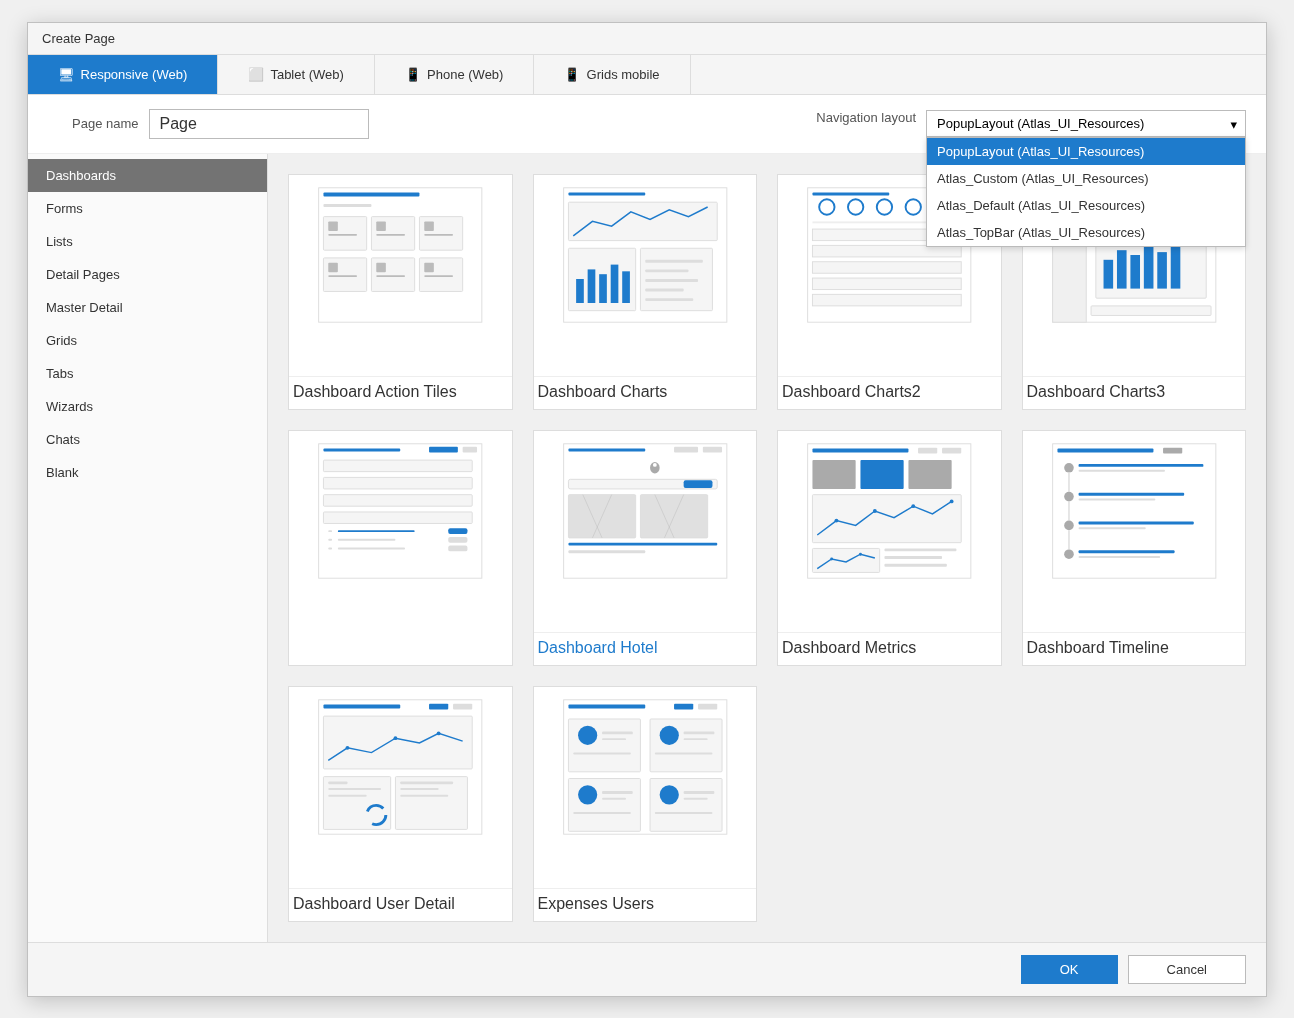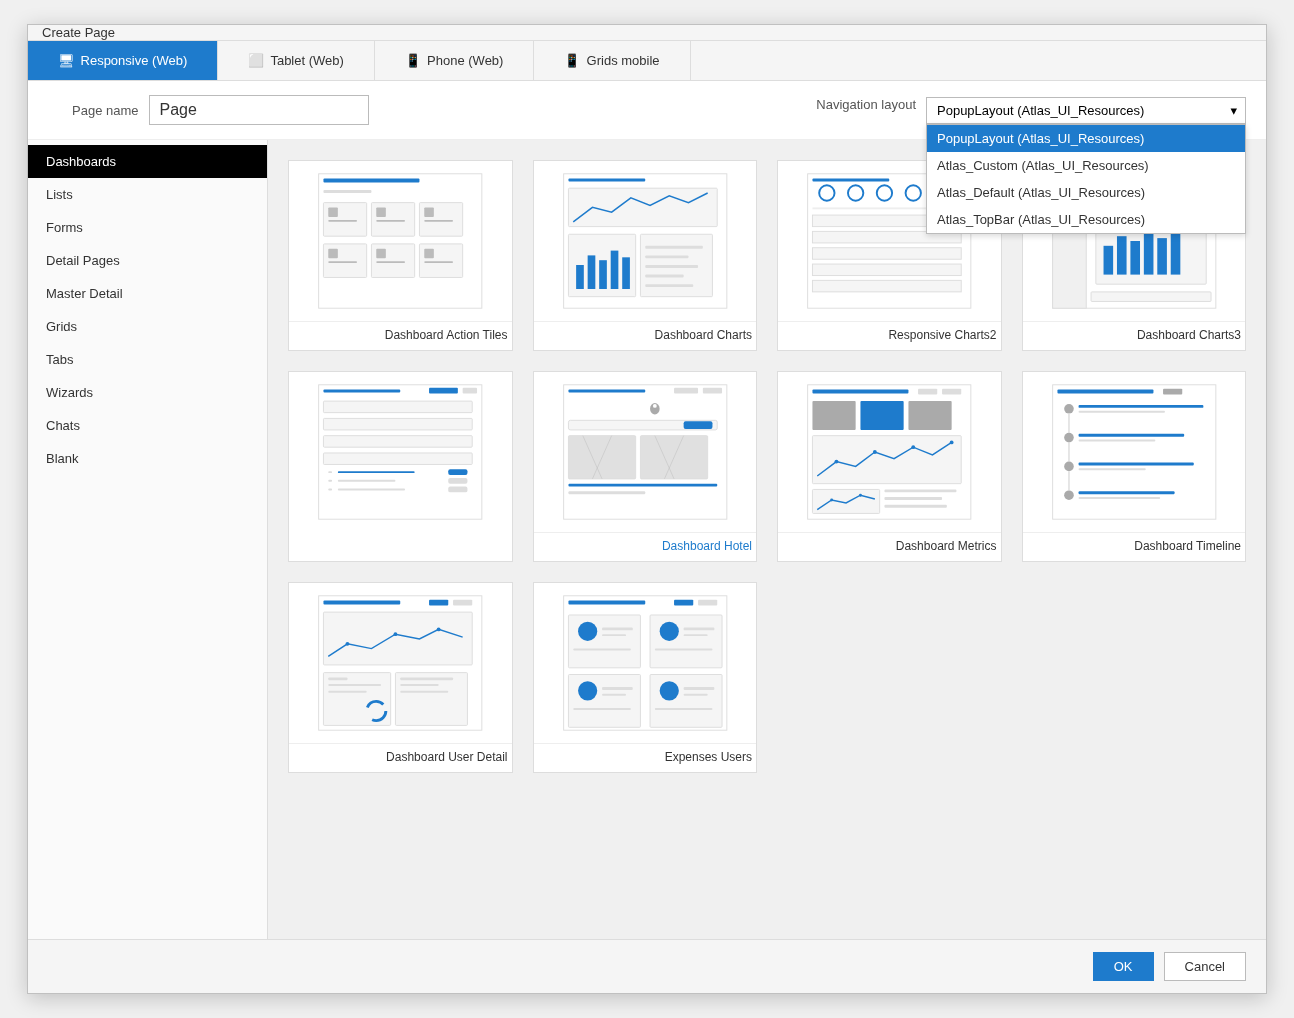--- a/index.html
+++ b/index.html
@@ -1,42 +1,42 @@
 <!DOCTYPE html>
 <html><head>
   <meta charset="utf-8">
   <style>
     * { box-sizing: border-box; margin: 0; padding: 0; font-family: 'Segoe UI', Arial, sans-serif; font-size: 13px; }
     body { background: #f0f0f0; display: flex; justify-content: center; align-items: center; min-height: 100vh; }
     .dialog { background: #fff; width: 1240px; min-height: 970px; border: 1px solid #c0c0c0; box-shadow: 0 4px 20px rgba(0,0,0,0.2); display: flex; flex-direction: column; }
-    .dialog-title { background: #f5f5f5; border-bottom: 1px solid #ddd; padding: 0 14px; font-size: 13px; color: #333; }
+    .dialog-title { background: #f5f5f5; border-bottom: 1px solid #ddd; padding: 8px 14px; font-size: 13px; color: #333; }
     .tabs-row { display: flex; border-bottom: 1px solid #ddd; background: #f5f5f5; }
     .tab { padding: 12px 30px; cursor: pointer; border-right: 1px solid #ddd; color: #333; font-size: 13px; display: flex; align-items: center; gap: 6px; }
     .tab.active { background: #1e7bcc; color: #fff; }
     .form-row { display: flex; align-items: center; padding: 14px 20px; border-bottom: 1px solid #eee; gap: 40px; }
     .form-group { display: flex; align-items: center; gap: 10px; margin-left: 24px; }
     .form-label { color: #555; font-size: 13px; }
     .form-input { border: 1px solid #bbb; padding: 5px 10px; width: 220px; font-size: 16px; color: #333; }
     .nav-layout-group { display: flex; align-items: flex-start; gap: 10px; margin-left: auto; }
     .dropdown-wrapper { position: relative; }
     .dropdown-menu { position: absolute; top: 100%; left: 0; width: 320px; background: #fff; border: 1px solid #bbb; z-index: 100; box-shadow: 0 2px 6px rgba(0,0,0,0.15); }
     .dropdown-item { padding: 6px 10px; cursor: pointer; font-size: 13px; color: #333; }
     .dropdown-item.selected { background: #1e7bcc; color: #fff; }
     .main-content { display: flex; flex: 1; }
     .sidebar { width: 240px; border-right: 1px solid #ddd; background: #fafafa; padding-top: 5px; }
     .sidebar-item { padding: 9px 18px; cursor: pointer; font-size: 13px; color: #333; }
-    .sidebar-item.active { background: #000000; color: #fff; }
+    .sidebar-item.active { background: #737373; color: #fff; }
     .content-area { flex: 1; padding: 20px; background: #f0f0f0; overflow-y: auto; }
     .templates-grid { display: grid; grid-template-columns: repeat(4, 1fr); gap: 20px; }
     .template-card { background: #fff; border: 1px solid #ddd; cursor: pointer; display: flex; flex-direction: column; }
     .template-preview { width: 100%; height: 160px; padding: 8px; display: flex; align-items: center; justify-content: center; overflow: hidden; }
-    .template-label { text-align: right; padding: 6px 4px 8px; font-size: 12px; color: #333; border-top: 1px solid #eee; }
+    .template-label { text-align: left; padding: 6px 4px 8px; font-size: 16px; color: #333; border-top: 1px solid #eee; margin-top: 41px; }
     .template-label.blue { color: #1e7bcc; }
     .dialog-footer { border-top: 1px solid #ddd; padding: 12px 20px; display: flex; justify-content: flex-end; gap: 10px; background: #f5f5f5; }
-    .btn { padding: 6px 20px; font-size: 13px; cursor: pointer; border: 1px solid #bbb; background: #fff; color: #333; }
+    .btn { padding: 6px 38px; font-size: 13px; cursor: pointer; border: 1px solid #bbb; background: #fff; color: #333; }
     .btn-primary { background: #1e7bcc; color: #fff; border-color: #1e7bcc; }
 
     
     .preview-svg { width: 100%; height: 100%; }
   </style>
 </head>
 <body>
 
 <div class="dialog">
 
@@ -81,22 +81,22 @@
           <div class="dropdown-item">Atlas_TopBar (Atlas_UI_Resources)</div>
         </div>
       </div>
     </div>
   </div>
 
   <div class="main-content">
 
     <div class="sidebar">
       <div class="sidebar-item active">Dashboards</div>
+      <div class="sidebar-item">Forms</div>
       <div class="sidebar-item">Lists</div>
-      <div class="sidebar-item">Forms</div>
       <div class="sidebar-item">Detail Pages</div>
       <div class="sidebar-item">Master Detail</div>
       <div class="sidebar-item">Grids</div>
       <div class="sidebar-item">Tabs</div>
       <div class="sidebar-item">Wizards</div>
       <div class="sidebar-item">Chats</div>
       <div class="sidebar-item">Blank</div>
     </div>
 
     <div class="content-area">
@@ -169,21 +169,21 @@
               <circle cx="115" cy="25" r="8" fill="none" stroke="#1e7bcc" stroke-width="2"></circle>
               <circle cx="145" cy="25" r="8" fill="none" stroke="#1e7bcc" stroke-width="2"></circle>
               <rect x="10" y="40" width="155" height="2" fill="#eee"></rect>
               <rect x="10" y="48" width="155" height="12" fill="#f5f5f5" stroke="#ddd"></rect>
               <rect x="10" y="65" width="155" height="12" fill="#f5f5f5" stroke="#ddd"></rect>
               <rect x="10" y="82" width="155" height="12" fill="#f5f5f5" stroke="#ddd"></rect>
               <rect x="10" y="99" width="155" height="12" fill="#f5f5f5" stroke="#ddd"></rect>
               <rect x="10" y="116" width="155" height="12" fill="#f5f5f5" stroke="#ddd"></rect>
             </svg>
           </div>
-          <div class="template-label">Responsive Charts2</div>
+          <div class="template-label">Dashboard Charts2</div>
         </div>
 
         <div class="template-card">
           <div class="template-preview">
             <svg viewBox="0 0 180 150" class="preview-svg">
               <rect x="5" y="5" width="170" height="140" fill="white" stroke="#ddd"></rect>
 
               <rect x="5" y="5" width="35" height="140" fill="#f0f0f0" stroke="#ddd"></rect>
               <circle cx="22" cy="22" r="8" fill="#bbb"></circle>
               <rect x="12" y="35" width="20" height="2" fill="#1e7bcc" rx="1"></rect>

